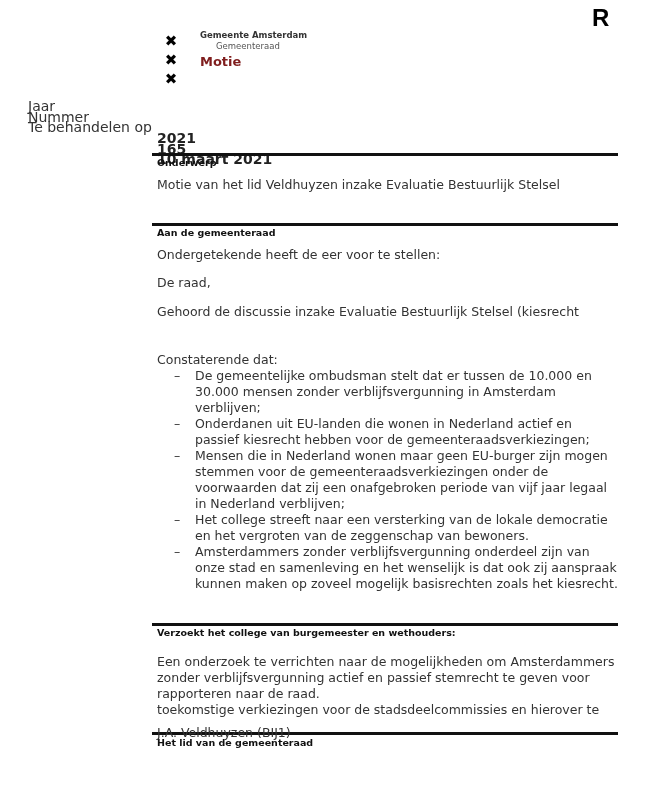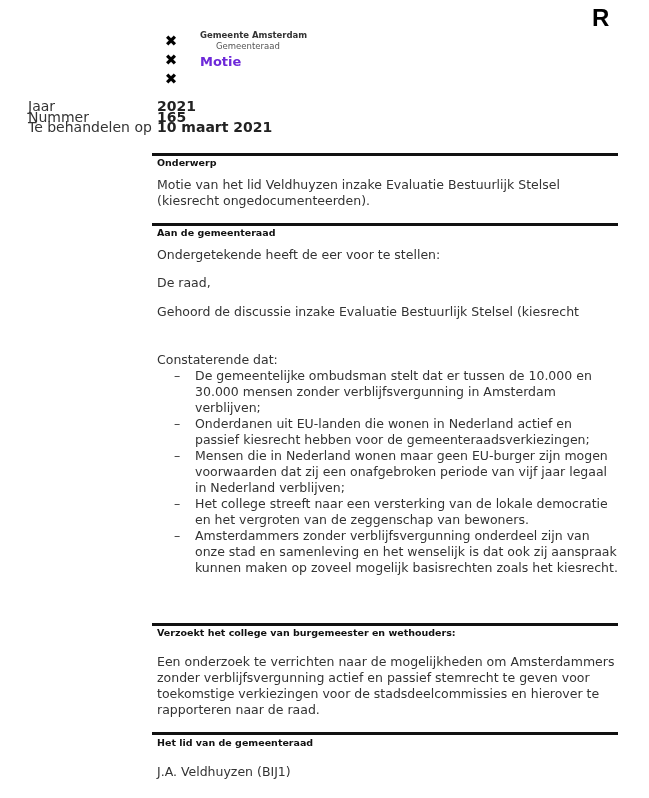--- a/index.html
+++ b/index.html
@@ -5,24 +5,24 @@
   html, body { margin: 0; padding: 0; background: #ffffff; }
   body { width: 649px; height: 798px; position: relative; overflow: hidden;
          font-family: "DejaVu Sans", sans-serif; color: #222; }
   .abs { position: absolute; }
   .r-mark { left: 592px; top: 4px; font-size: 24px; font-weight: bold; color: #000; font-family: "Liberation Sans", sans-serif; }
   .logo { left: 163px; top: 32px; width: 16px; }
   .logo .x { display: block; font-size: 15px; line-height: 19px; font-weight: bold; color: #000; text-align: center; font-family: "DejaVu Sans", sans-serif; }
   .org { left: 200px; top: 30px; }
   .org .name { font-size: 8.5px; font-weight: bold; color: #333; line-height: 11px; }
   .org .sub { font-size: 8.5px; color: #555; line-height: 11px; margin-left: 16px; }
-  .org .title { font-size: 13px; font-weight: bold; color: #6d28d9; line-height: 17px; margin-top: 1px; }
+  .org .title { font-size: 13px; font-weight: bold; color: #7f1d1d; line-height: 17px; margin-top: 1px; }
   .meta { top: 101px; font-size: 14px; line-height: 10.5px; }
   .meta-labels { left: 28px; color: #333; }
-  .meta-values { left: 157px; font-weight: bold; color: #222; }
+  .meta-values { left: 157px; font-weight: bold; color: #222; margin-top: 32px; }
   .rule { left: 152px; width: 466px; height: 2.5px; background: #111; }
   .sec-h { left: 157px; font-size: 9.5px; font-weight: bold; color: #111; }
   .body-text { left: 157px; width: 470px; font-size: 12.5px; line-height: 16px; color: #333; }
   ul.dash { list-style: none; margin: 0; padding: 0; }
   ul.dash li { position: relative; padding-left: 38px; }
   ul.dash li .d { position: absolute; left: 17px; top: 0; }
 </style>
 </head>
 <body>
 
@@ -48,21 +48,20 @@
 <div class="abs meta meta-values">
   <div>2021</div>
   <div>165</div>
   <div>10 maart 2021</div>
 </div>
 
 <div class="abs rule" style="top:153px;"></div>
 <div class="abs sec-h" style="top:157px;">Onderwerp</div>
 <div class="abs body-text" style="top:177px;">
   <div>Motie van het lid Veldhuyzen inzake Evaluatie Bestuurlijk Stelsel</div>
-  <div>(kiesrecht ongedocumenteerden).</div>
 </div>
 
 <div class="abs rule" style="top:223px;"></div>
 <div class="abs sec-h" style="top:227px;">Aan de gemeenteraad</div>
 <div class="abs body-text" style="top:247px;">Ondergetekende heeft de eer voor te stellen:</div>
 <div class="abs body-text" style="top:275px;">De raad,</div>
 <div class="abs body-text" style="top:304px;">
   <div>Gehoord de discussie inzake Evaluatie Bestuurlijk Stelsel (kiesrecht</div>
 </div>
 
@@ -76,20 +75,21 @@
       <div>verblijven;</div>
     </li>
     <li>
       <span class="d">–</span>
       <div>Onderdanen uit EU-landen die wonen in Nederland actief en</div>
       <div>passief kiesrecht hebben voor de gemeenteraadsverkiezingen;</div>
     </li>
     <li>
       <span class="d">–</span>
       <div>Mensen die in Nederland wonen maar geen EU-burger zijn mogen</div>
+      <div>stemmen voor de gemeenteraadsverkiezingen onder de</div>
       <div>voorwaarden dat zij een onafgebroken periode van vijf jaar legaal</div>
       <div>in Nederland verblijven;</div>
     </li>
     <li>
       <span class="d">–</span>
       <div>Het college streeft naar een versterking van de lokale democratie</div>
       <div>en het vergroten van de zeggenschap van bewoners.</div>
     </li>
   </ul>
   <ul class="dash">
@@ -100,19 +100,19 @@
       <div>kunnen maken op zoveel mogelijk basisrechten zoals het kiesrecht.</div>
     </li>
   </ul>
 </div>
 
 <div class="abs rule" style="top:623px;"></div>
 <div class="abs sec-h" style="top:627px;">Verzoekt het college van burgemeester en wethouders:</div>
 <div class="abs body-text" style="top:654px;">
   <div>Een onderzoek te verrichten naar de mogelijkheden om Amsterdammers</div>
   <div>zonder verblijfsvergunning actief en passief stemrecht te geven voor</div>
+  <div>rapporteren naar de raad.</div>
   <div>toekomstige verkiezingen voor de stadsdeelcommissies en hierover te</div>
-  <div>rapporteren naar de raad.</div>
 </div>
 
 <div class="abs rule" style="top:732px;"></div>
 <div class="abs sec-h" style="top:737px;">Het lid van de gemeenteraad</div>
-<div class="abs body-text" style="top:764px;">J.A. Veldhuyzen (BIJ1)</div>
+<div class="abs body-text" style="top:725px;">J.A. Veldhuyzen (BIJ1)</div>
 
 </body></html>

